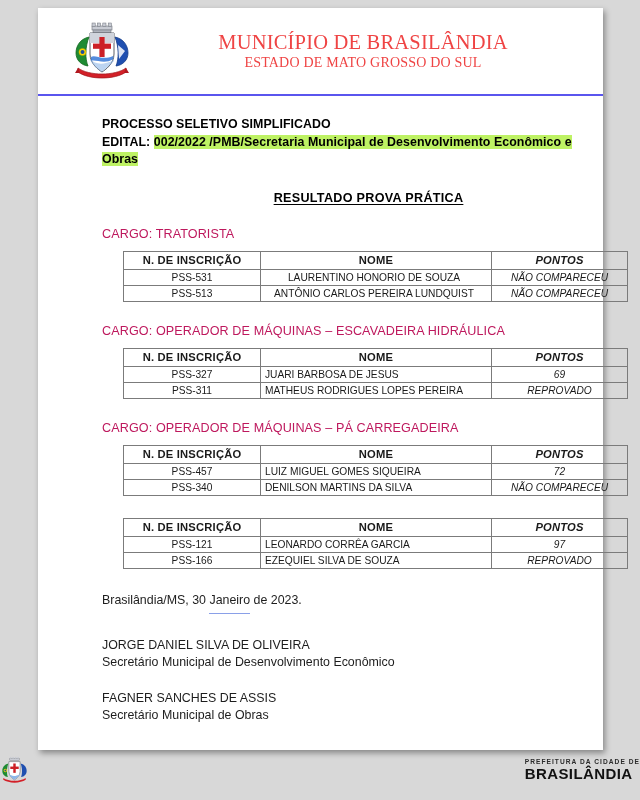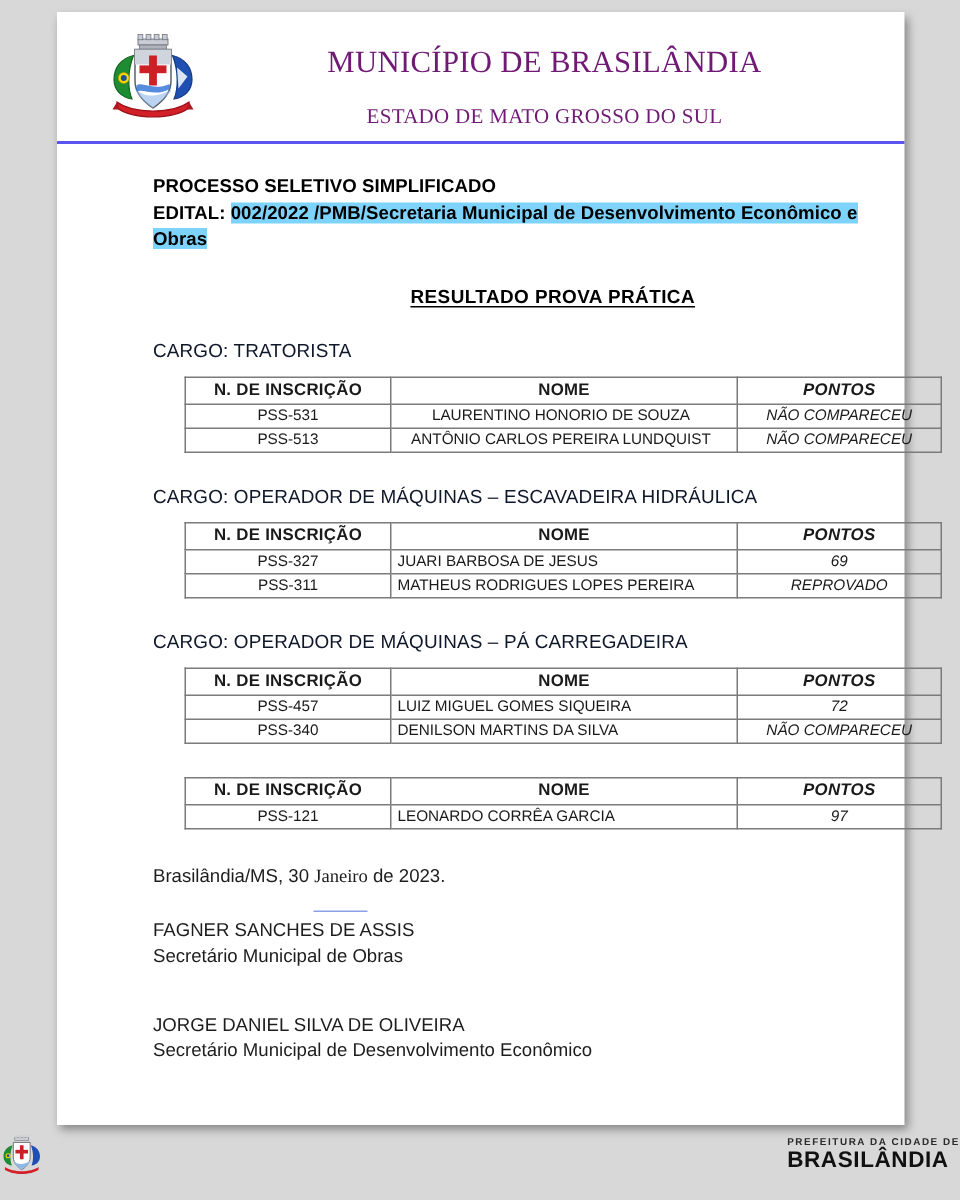--- a/index.html
+++ b/index.html
@@ -38,33 +38,33 @@
     width: 62px;
     height: 62px;
   }
   .header-titles {
     position: absolute;
     left: 110px;
     top: 22px;
     width: 430px;
     text-align: center;
     font-family: "Liberation Serif", serif;
-    color: #701a75;
+    color: #ef4444;
   }
   .header-title-main {
     font-size: 20.5px;
     letter-spacing: 0.2px;
     line-height: 1.18;
     white-space: nowrap;
   }
   .header-title-sub {
     font-size: 14px;
     letter-spacing: 0.2px;
     line-height: 1.2;
-    margin-top: 17px;
+    margin-top: 1px;
     white-space: nowrap;
   }
   .header-rule {
     position: absolute;
     left: 0;
     top: 86px;
     width: 565px;
     height: 2px;
     background: #5a55ee;
   }
@@ -83,42 +83,42 @@
   .edital-block {
     margin-top: 20px;
     font-size: 12.4px;
     font-weight: bold;
     color: #000;
     line-height: 1.42;
     letter-spacing: 0.05px;
   }
   .edital-line2 { margin-top: 0; }
   .hl {
-    background: #7dd3fc;
+    background: #bef264;
     box-decoration-break: clone;
     -webkit-box-decoration-break: clone;
   }
 
   .result-title {
     margin-top: 22px;
     text-align: center;
     font-size: 12.6px;
     font-weight: bold;
     letter-spacing: 0.3px;
   }
   .result-title span {
     text-decoration: underline;
     text-underline-offset: 2px;
   }
 
   
   .cargo-section { margin-top: 22px; }
   .cargo-label {
     font-size: 12.6px;
-    color: #0f172a;
+    color: #be185d;
     letter-spacing: 0.1px;
     margin-bottom: 10px;
   }
 
   table.result-table {
     border-collapse: collapse;
     width: 477px;
     margin-left: 21px;
     table-layout: fixed;
   }
@@ -146,22 +146,21 @@
   table.center-names td.col-nome { text-align: center; padding-left: 0; }
 
   
   .closing-date {
     margin-top: 24px;
     font-size: 12.4px;
     color: #1d1d1d;
   }
   .spellmark {
     border-bottom: 1.5px solid #8aa0e8;
-    padding-bottom: 16px;
-    font-family: Liberation Serif, serif;
+    padding-bottom: 6px;
   }
   .sig-block { margin-top: 30px; }
   .sig-block.second { margin-top: 20px; }
   .sig-name {
     font-size: 12.4px;
     color: #1d1d1d;
     line-height: 1.35;
   }
   .sig-role {
     font-size: 12.4px;
@@ -335,34 +334,39 @@
             <th class="col-nome">NOME</th>
             <th class="col-pont">PONTOS</th>
           </tr>
         </thead>
         <tbody>
           <tr>
             <td class="col-insc">PSS-121</td>
             <td class="col-nome">LEONARDO CORRÊA GARCIA</td>
             <td class="col-pont">97</td>
           </tr>
+          <tr>
+            <td class="col-insc">PSS-166</td>
+            <td class="col-nome">EZEQUIEL SILVA DE SOUZA</td>
+            <td class="col-pont">REPROVADO</td>
+          </tr>
         </tbody>
       </table>
     </div>
 
     <div class="closing-date"><span>Brasilândia/MS, 30 </span><span class="spellmark">Janeiro</span><span> de 2023.</span></div>
+
+    <div class="sig-block">
+      <div class="sig-name">JORGE DANIEL SILVA DE OLIVEIRA</div>
+      <div class="sig-role">Secretário Municipal de Desenvolvimento Econômico</div>
+    </div>
 
     <div class="sig-block second">
       <div class="sig-name">FAGNER SANCHES DE ASSIS</div>
       <div class="sig-role">Secretário Municipal de Obras</div>
-    </div>
-
-    <div class="sig-block">
-      <div class="sig-name">JORGE DANIEL SILVA DE OLIVEIRA</div>
-      <div class="sig-role">Secretário Municipal de Desenvolvimento Econômico</div>
     </div>
 
   </div>
 </div>
 
 <div class="footer-brand">
   <div class="footer-crest">
     <svg viewBox="0 0 62 62" width="29" height="29">
       <rect x="21" y="5" width="20" height="4" fill="#c9ccd4" stroke="#6d7179" stroke-width="0.8"></rect>
       <rect x="21" y="2" width="3.2" height="3.5" fill="#c9ccd4"></rect>

